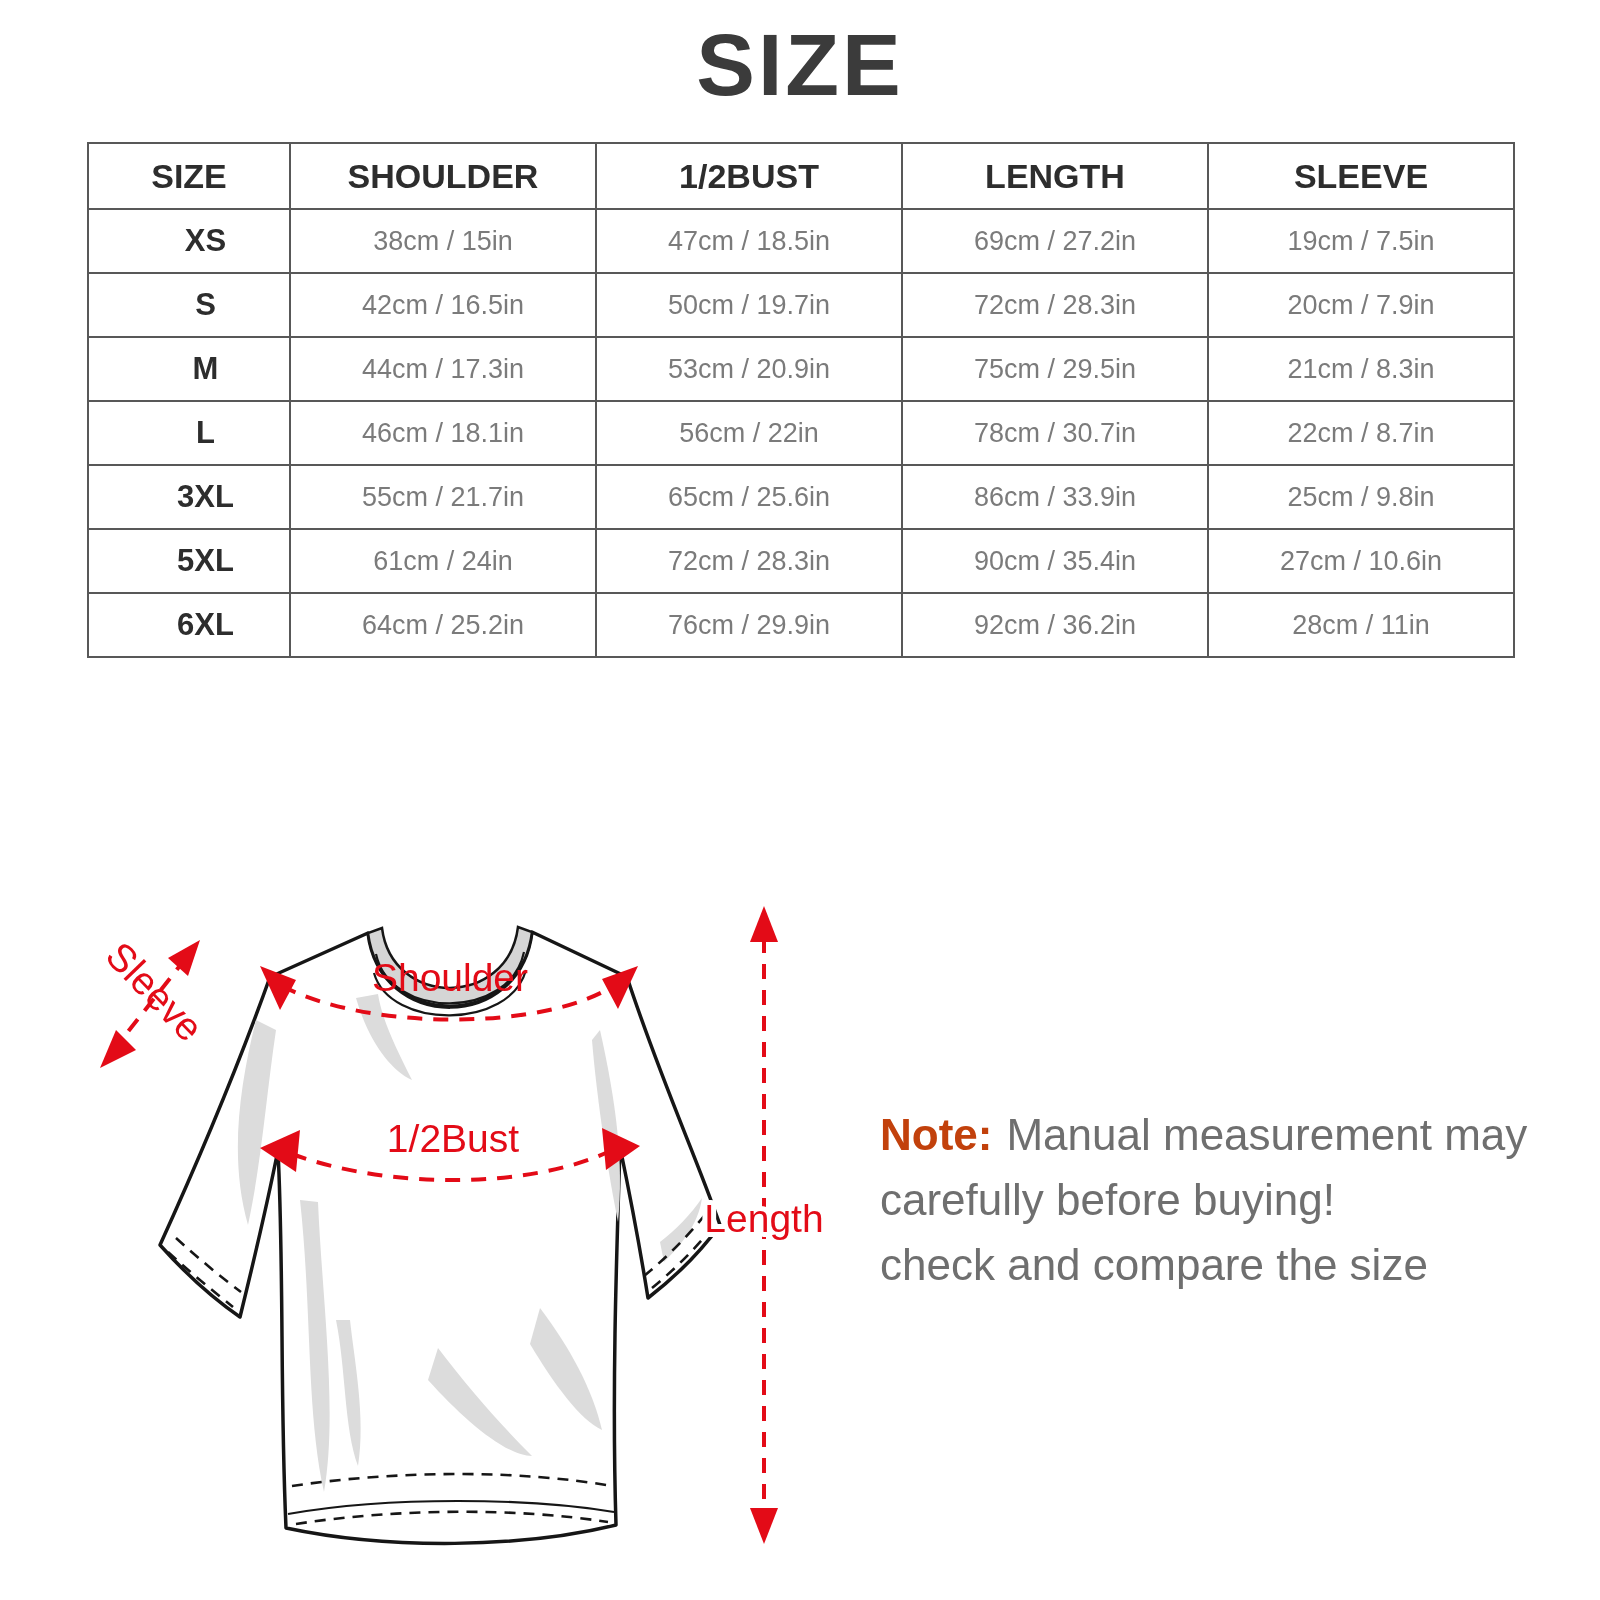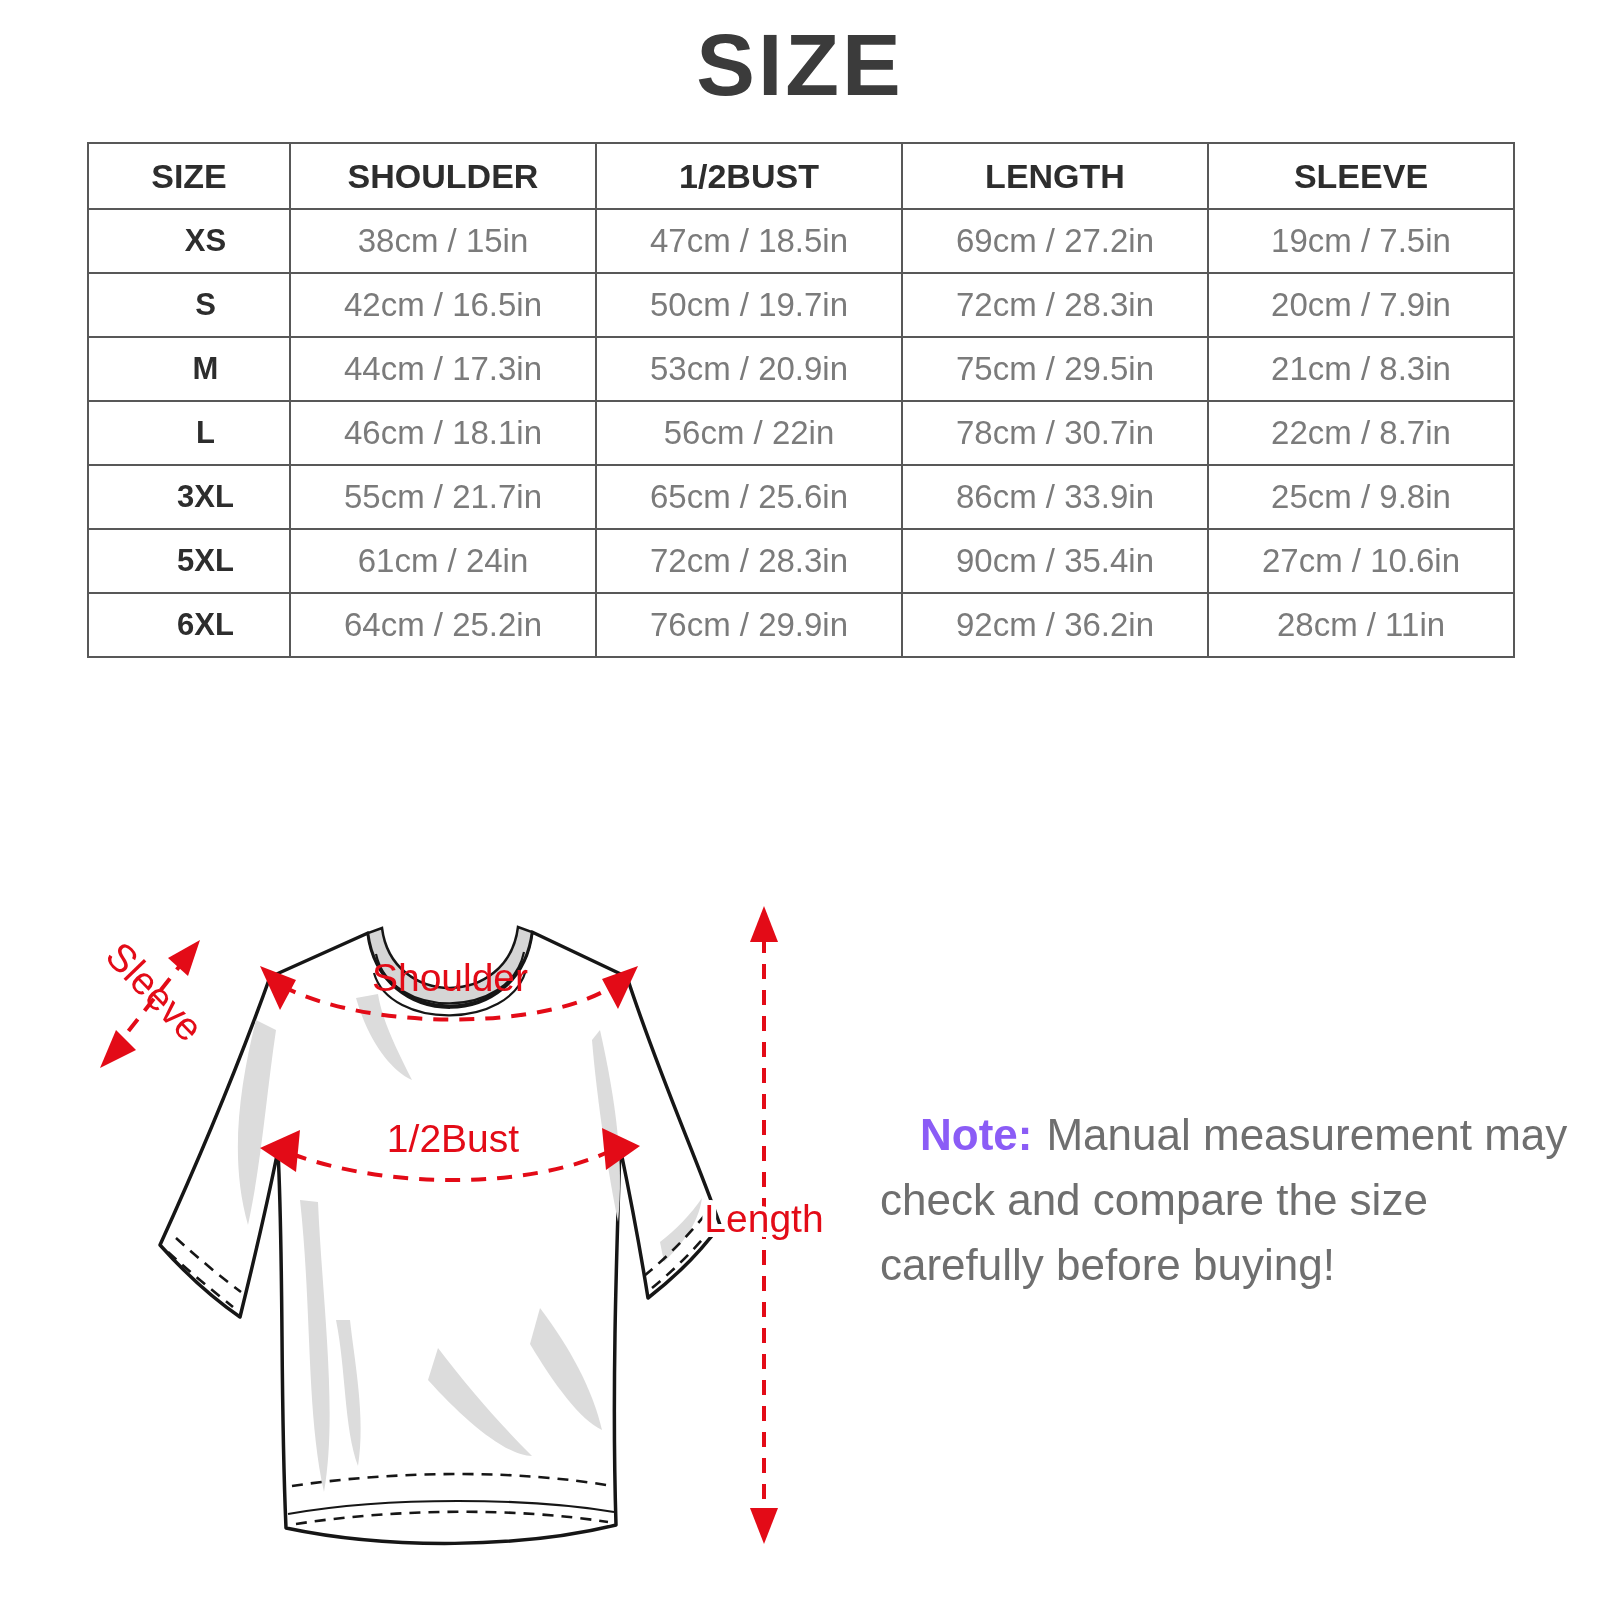--- a/index.html
+++ b/index.html
@@ -16,28 +16,28 @@
   
   table.size-table{
     position:absolute;left:87px;top:142px;width:1426px;
     border-collapse:collapse;table-layout:fixed;
   }
   .size-table th,.size-table td{
     border:2px solid #585858;text-align:center;vertical-align:middle;
     padding:0;overflow:hidden;white-space:nowrap;
   }
   .size-table th{height:64px;font-size:34px;font-weight:bold;color:#2d2d2d;}
-  .size-table td{height:62px;font-size:33px;color:#7b7b7b;}
+  .size-table td{height:62px;font-size:27px;color:#7b7b7b;}
   .size-table td.rowlabel{font-weight:bold;color:#2d2d2d;font-size:31px;padding-left:33px;}
   
   .note{
     position:absolute;left:880px;top:1102px;width:620px;
     font-size:44px;line-height:65px;color:#6f6f6f;
   }
-  .note .note-label{font-weight:bold;color:#8b5cf6;margin-right:14px;margin-left:40px;}
+  .note .note-label{font-weight:bold;color:#c2410c;margin-right:14px;}
   .note div{white-space:nowrap;}
   
   .diagram{position:absolute;left:60px;top:880px;width:770px;height:700px;}
   .shirt-line{fill:#ffffff;stroke:#161616;stroke-width:3.5;stroke-linejoin:round;}
   .shade{fill:#dcdcdc;stroke:none;}
   .collar-band{fill:#d5d5d5;stroke:#161616;stroke-width:2.5;}
   .stitch-solid{fill:none;stroke:#161616;stroke-width:2.2;}
   .stitch-dash{fill:none;stroke:#161616;stroke-width:2.6;stroke-dasharray:11 8;}
   .meas-dash{fill:none;stroke:#e30b17;stroke-width:4;stroke-dasharray:15 11;}
   .meas-head{fill:#e30b17;stroke:none;}
@@ -179,15 +179,15 @@
   <text class="diagram-label" transform="translate(85,121) rotate(46)" text-anchor="middle">Sleeve</text>
   <text class="diagram-label" x="390" y="111" text-anchor="middle">Shoulder</text>
   <text class="diagram-label" x="393" y="272" text-anchor="middle">1/2Bust</text>
   <text class="diagram-label halo" x="704" y="352" text-anchor="middle">Length</text>
 </svg>
 
 <div class="note">
   <div>
     <span class="note-label">Note:</span><span>Manual measurement may</span>
   </div>
+  <div>carefully before buying!</div>
   <div>check and compare the size</div>
-  <div>carefully before buying!</div>
 </div>
 
 </body></html>

